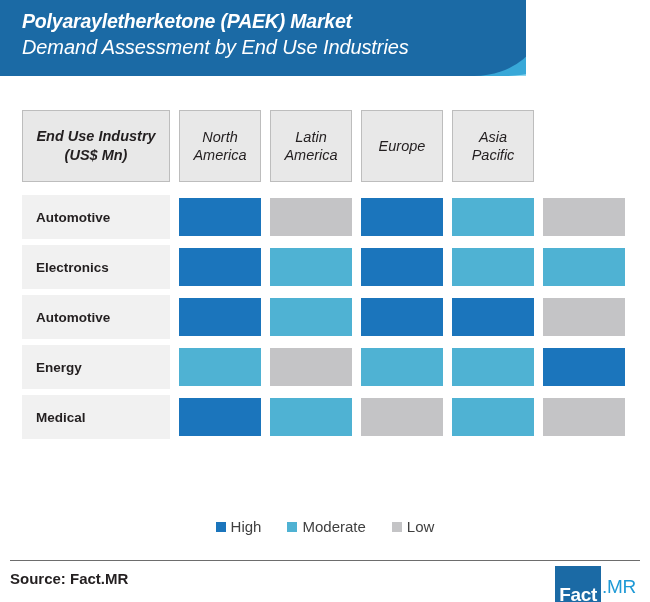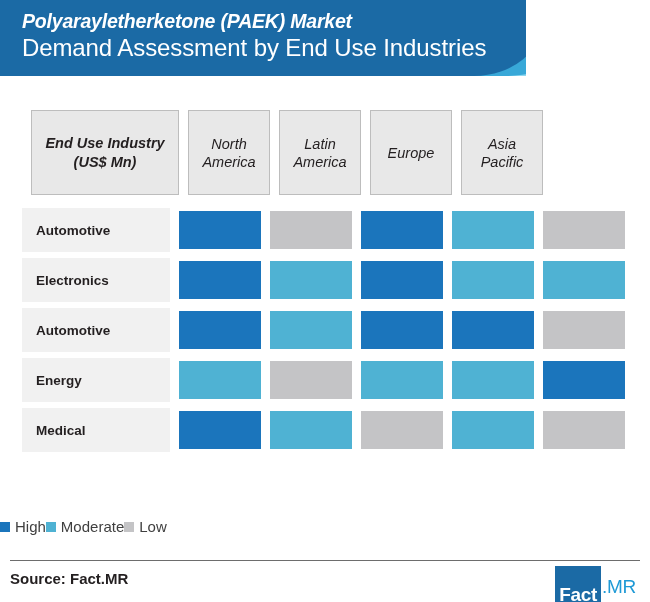--- a/index.html
+++ b/index.html
@@ -57,42 +57,43 @@
   #title-main {
     font-style: italic;
     font-weight: bold;
     font-size: 19.5px;
     color: #ffffff;
     letter-spacing: -0.2px;
     line-height: 26px;
     white-space: nowrap;
   }
   #title-sub {
+    font-style: italic;
     font-weight: normal;
-    font-size: 24px;
+    font-size: 20px;
     color: #ffffff;
     letter-spacing: -0.1px;
     line-height: 27px;
     white-space: nowrap;
   }
 
   
   #matrix {
     position: absolute;
     left: 22px;
     top: 110px;
     width: 608px;
   }
   .matrix-row {
     display: flex;
     align-items: stretch;
   }
 
   
-  #header-row { height: 85px; margin-bottom: 13px; margin-left: 9px; }
+  #header-row { height: 72px; margin-bottom: 13px; }
   .hcell {
     background: #e8e8e8;
     border: 1px solid #bdbdbd;
     box-sizing: border-box;
     display: flex;
     align-items: center;
     justify-content: center;
     text-align: center;
     font-style: italic;
     font-size: 14.5px;
@@ -134,22 +135,23 @@
   .col-gap   { flex: 0 0 9px; }
   .col-data  { flex: 0 0 82px; }
 
   
   #legend {
     position: absolute;
     left: 0;
     top: 518px;
     width: 650px;
     display: flex;
-    justify-content: flex-start;
-    align-items: center;
+    justify-content: center;
+    align-items: center;
+    gap: 26px;
   }
   .legend-item {
     display: flex;
     align-items: center;
     gap: 5px;
   }
   .legend-swatch {
     width: 10px;
     height: 10px;
     display: inline-block;

